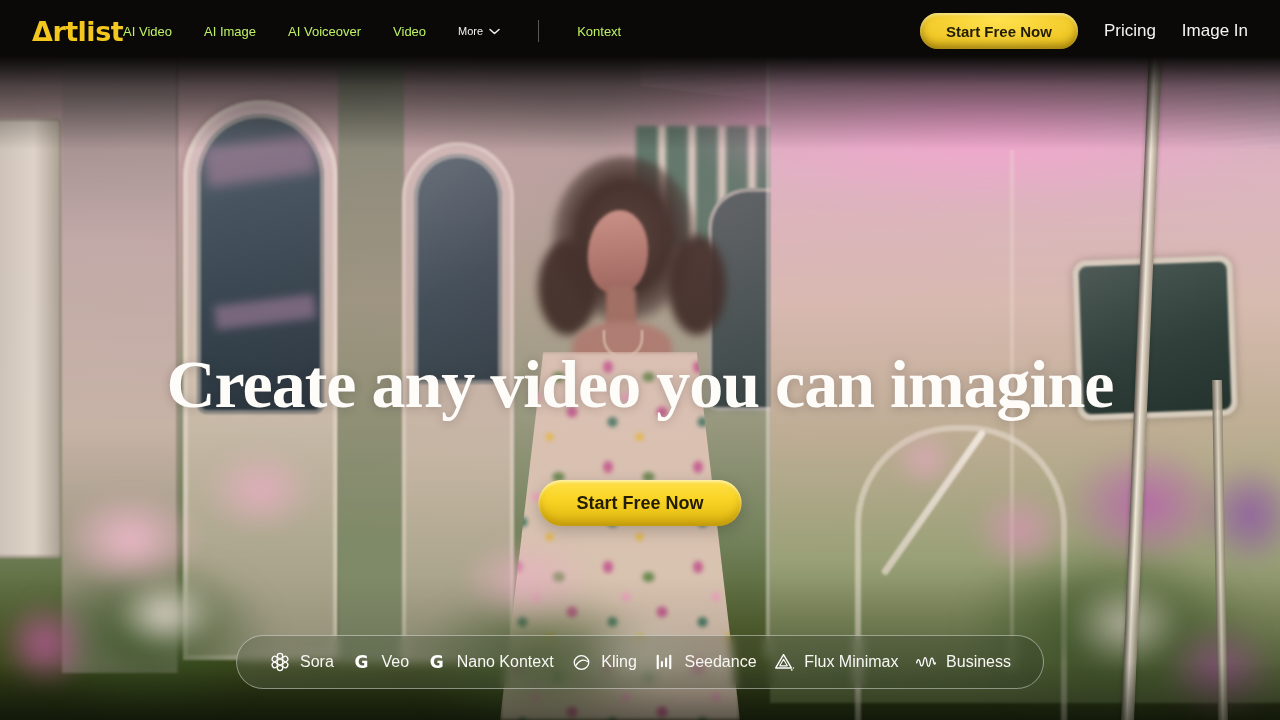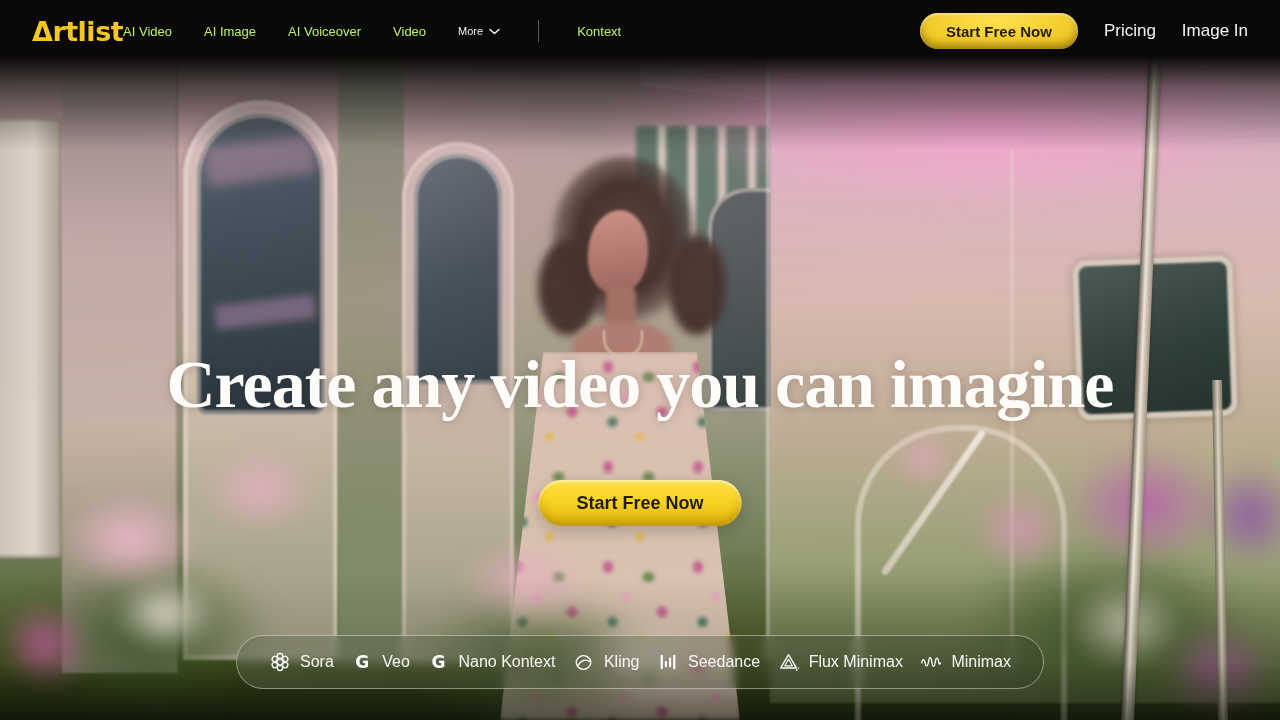--- a/index.html
+++ b/index.html
@@ -269,15 +269,15 @@
       </svg>
     </span>
     <span>Flux Minimax</span>
   </div>
   <div class="model-item">
     <span class="micon">
       <svg width="24" height="20" viewBox="0 0 26 22" fill="none" stroke="#fff" stroke-width="1.6" stroke-linecap="round">
         <path d="M2 12 C3 7,5 7,6 12 C7 17,9 17,10 11 C11 4,13 4,14 11 C15 18,17 18,18 11 C19 5,21 5,22 11 C22.6 14,23.6 14,24 12"></path>
       </svg>
     </span>
-    <span>Minimax</span>
+    <span>Business</span>
   </div>
 </div>
 
 </body></html>

